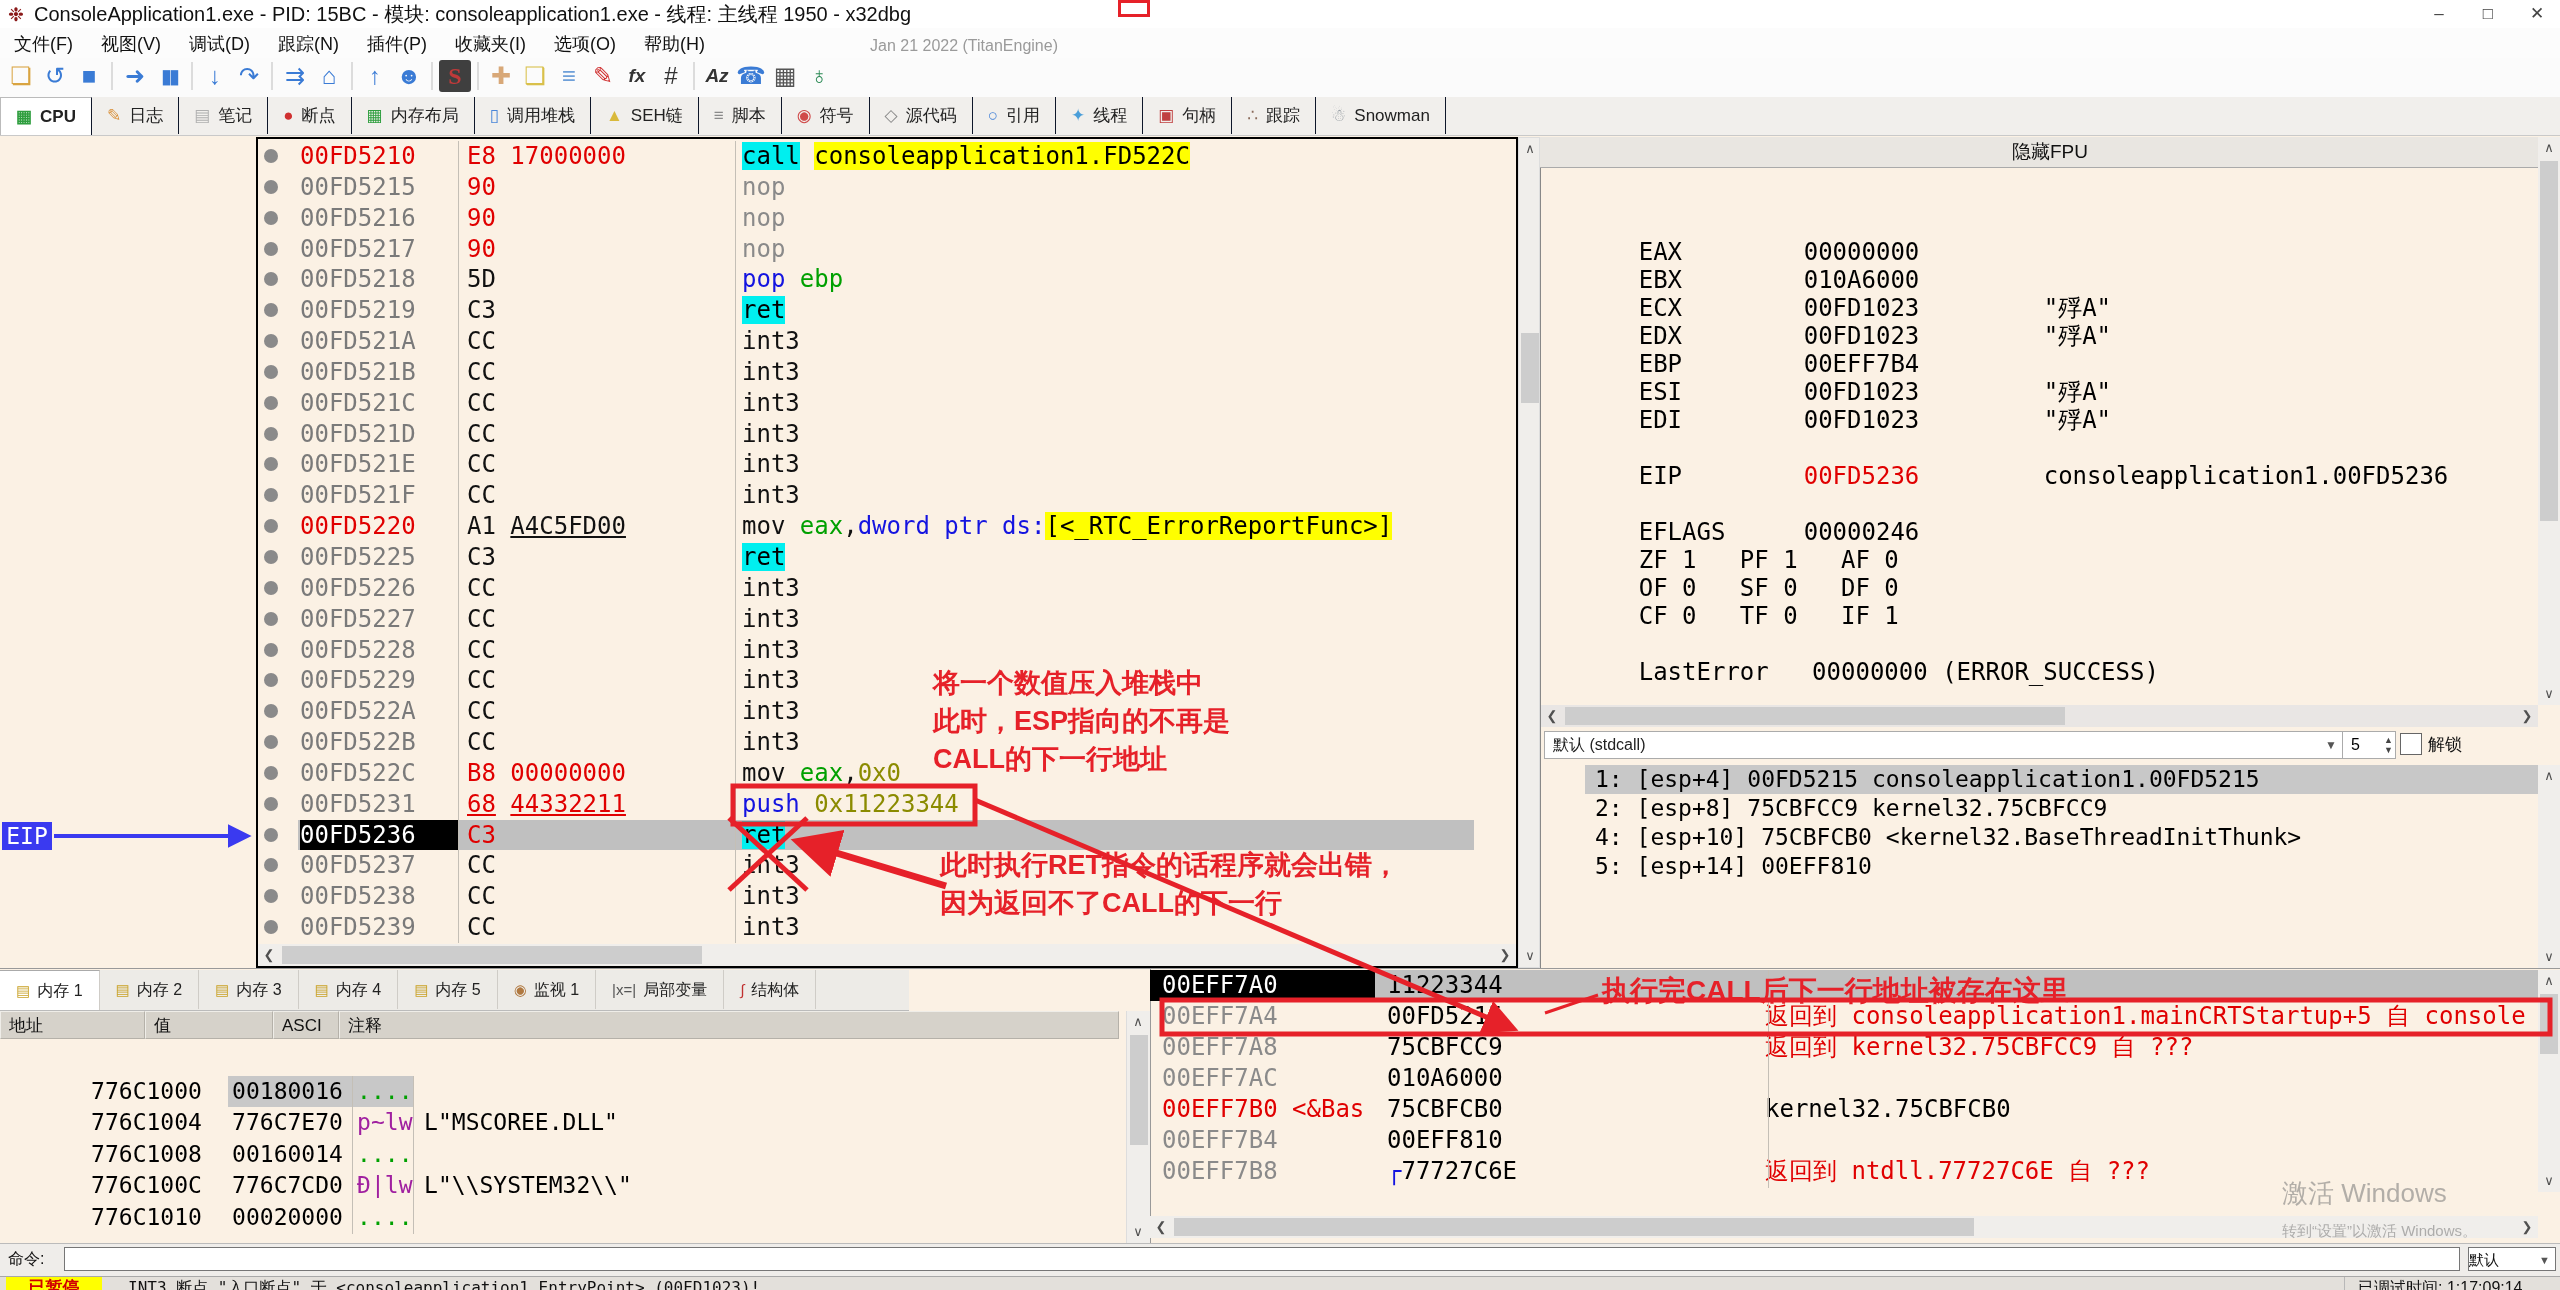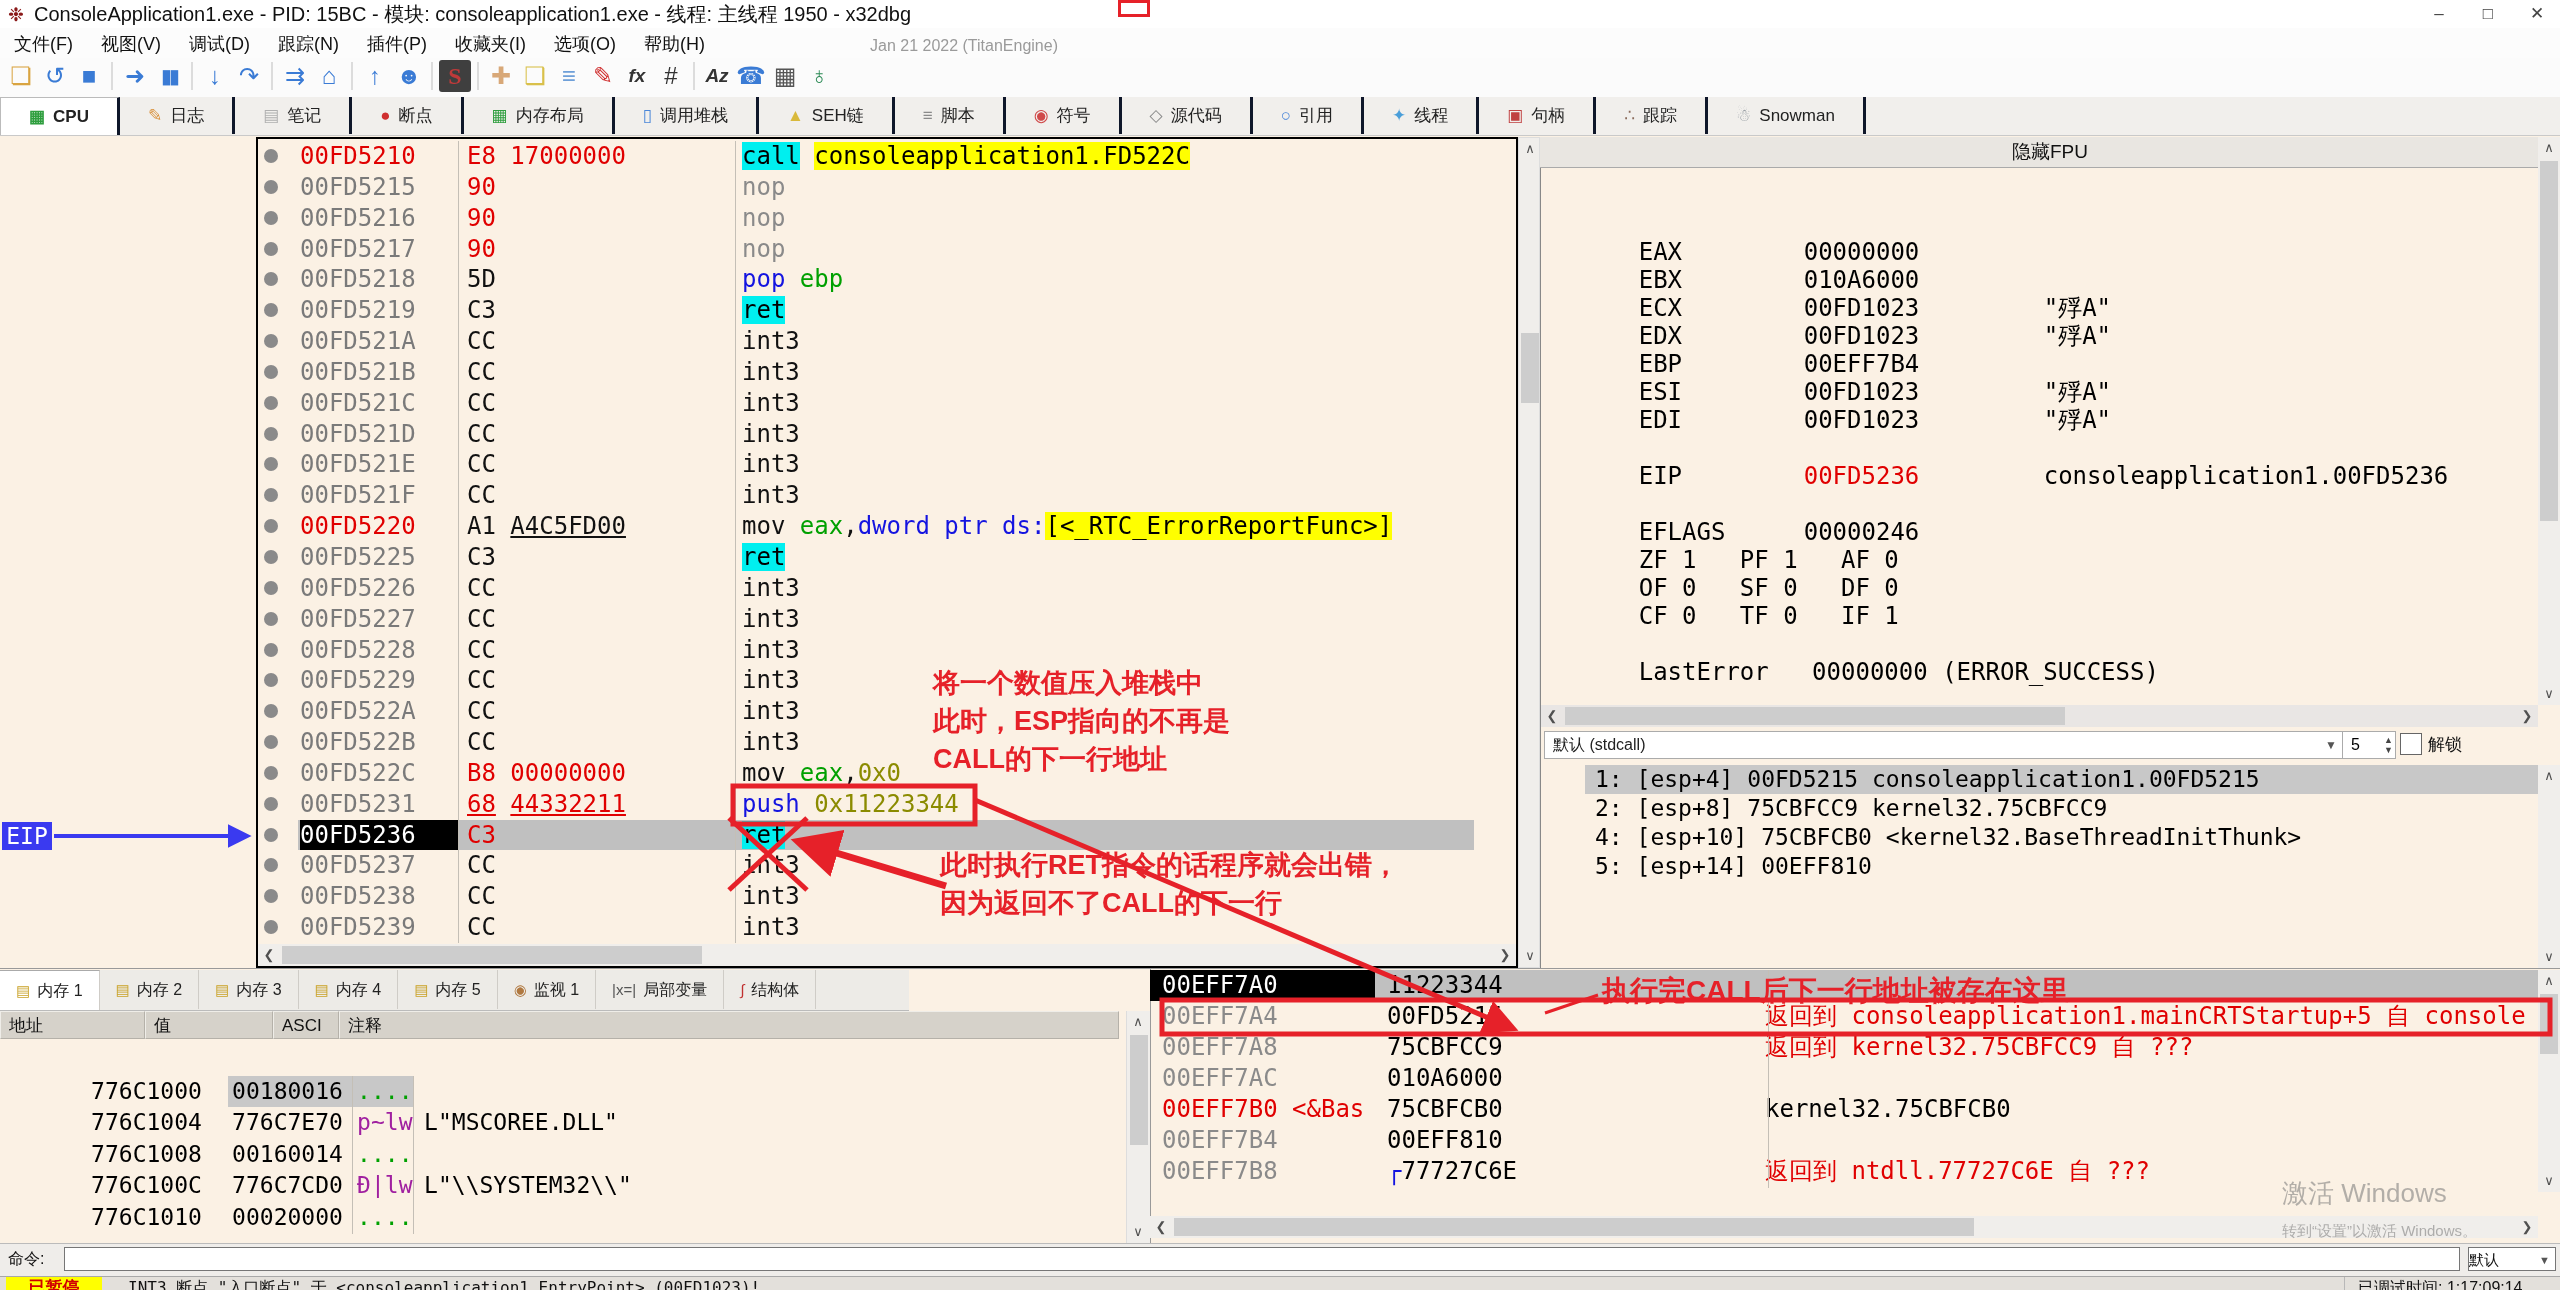--- a/index.html
+++ b/index.html
@@ -17,21 +17,21 @@
   .menu-item{display:inline-block;padding:4px 14px;font-size:18px;color:#111;}
   #menu-extra{display:inline-block;padding:5px 10px;font-size:16px;color:#9A9A9A;}
   #toolbar{left:0;top:58px;width:2560px;height:39px;background:#FBFBFB;border-bottom:1px solid #E4E4E4;padding-left:4px;}
   .tbi{display:inline-block;width:32px;height:32px;margin:2px 1px;text-align:center;line-height:32px;font-size:24px;vertical-align:top;}
   .tbi.txt{font-size:19px;font-style:italic;font-weight:bold;}
   .tbi.dark{background:#3F3F3F;border-radius:3px;font-weight:bold;font-family:"Liberation Serif",serif;}
   .tbi.sep{width:2px;height:28px;margin:4px 5px;background:#DCDCDC;}
   .tbi.pause{letter-spacing:-3px;font-size:20px;}
   
   #tabbar{left:0;top:97px;width:2560px;height:38px;background:#F1EFEC;border-bottom:1px solid #C9C9C9;}
-  .vtab{display:inline-block;height:37px;padding:0 28px;border-right:3px solid #0f172a;font-size:17px;color:#222;line-height:37px;vertical-align:top;}
+  .vtab{display:inline-block;height:37px;padding:0 15px;border-right:1px solid #0f172a;font-size:17px;color:#222;line-height:37px;vertical-align:top;}
   .vtab.active{background:#FFFFFF;border-top:1px solid #BBB;border-left:1px solid #BBB;font-weight:bold;}
   .vtab-ic{margin-right:8px;font-size:17px;}
   
   #disasm-margin{left:0;top:137px;width:256px;height:831px;background:#FBF1E4;}
   #disasm-box{left:256px;top:137px;width:1262px;height:831px;border:2px solid #000;background:#FBF1E4;box-sizing:border-box;}
   #drows{left:0;top:2px;width:1216px;}
   .drow{position:relative;height:30.85px;white-space:nowrap;font-family:"DejaVu Sans Mono",monospace;font-size:24px;line-height:30.85px;}
   .drow.sel{background:linear-gradient(to right,rgba(0,0,0,0) 40px,#C0C0C0 40px);}
   .dot{position:absolute;left:6px;top:8px;width:14px;height:14px;border-radius:50%;background:#8A8A8A;}
   .daddr{display:inline-block;width:158px;margin-left:42px;color:#7A7A7A;}

